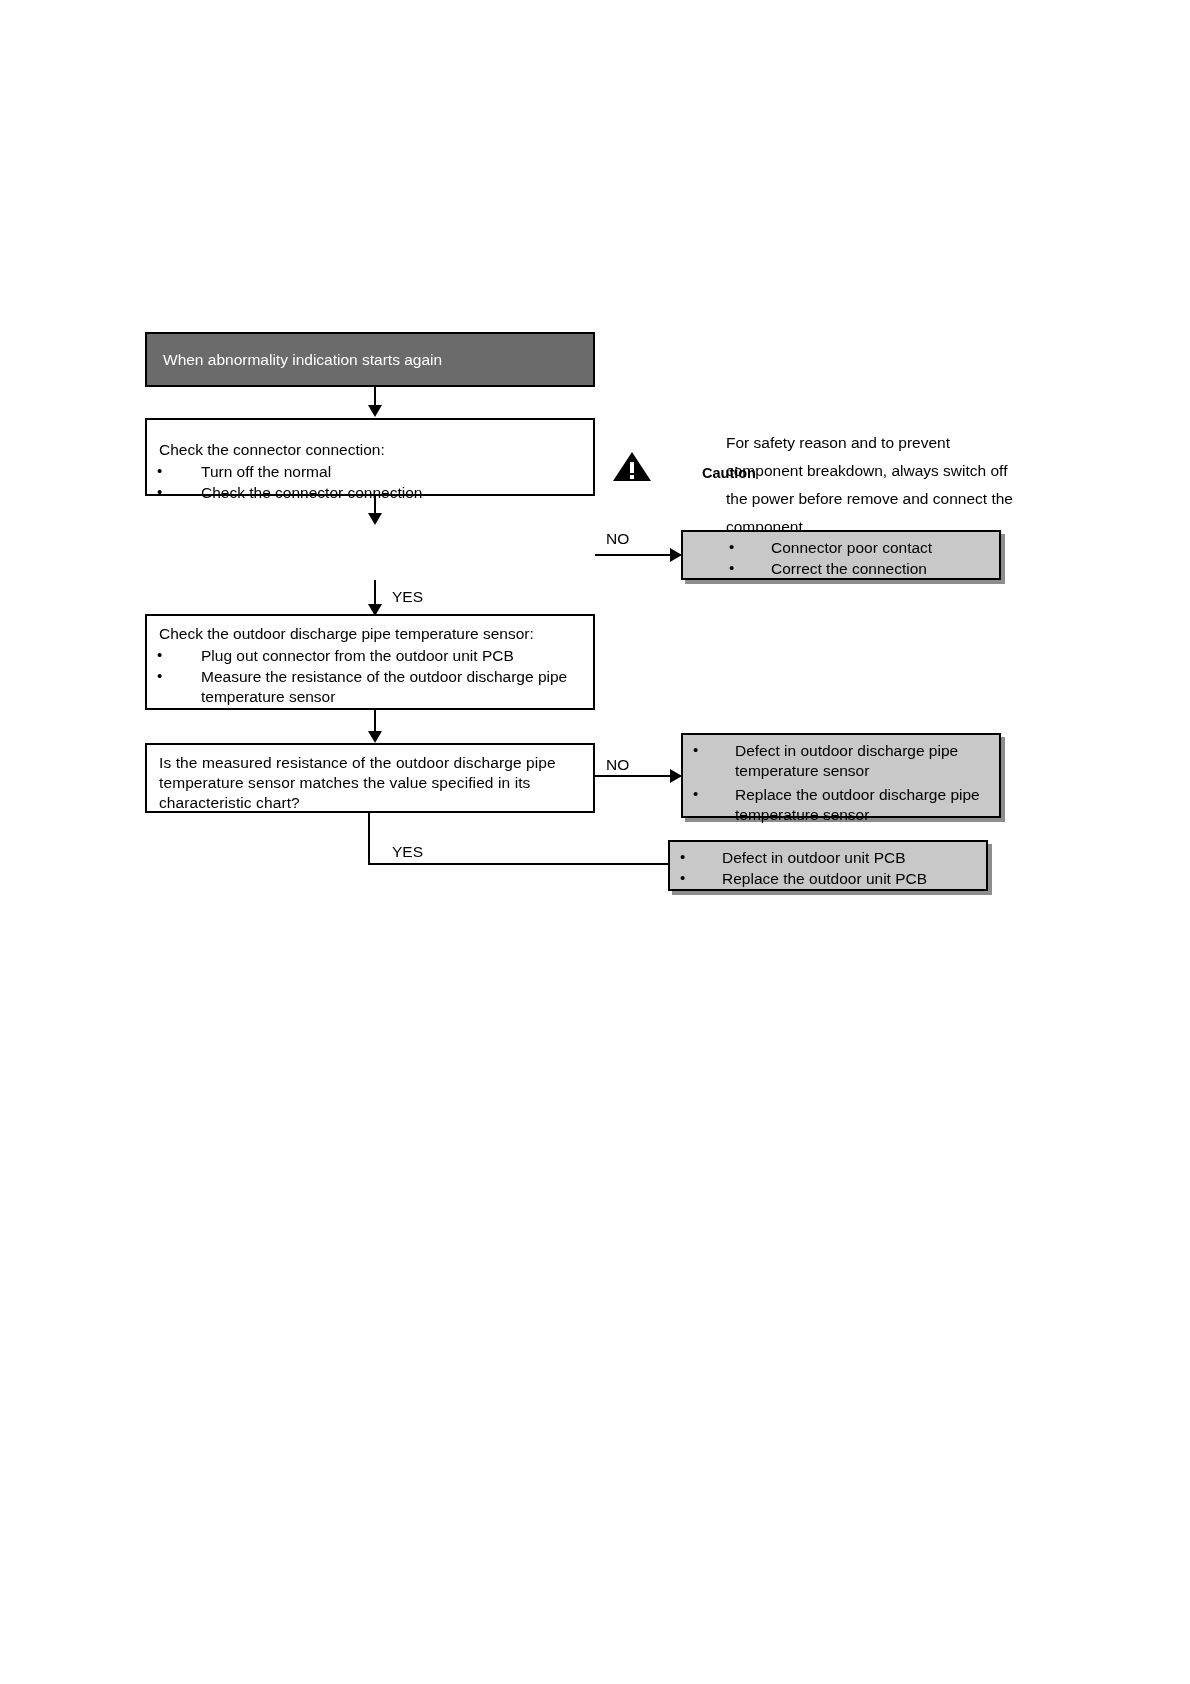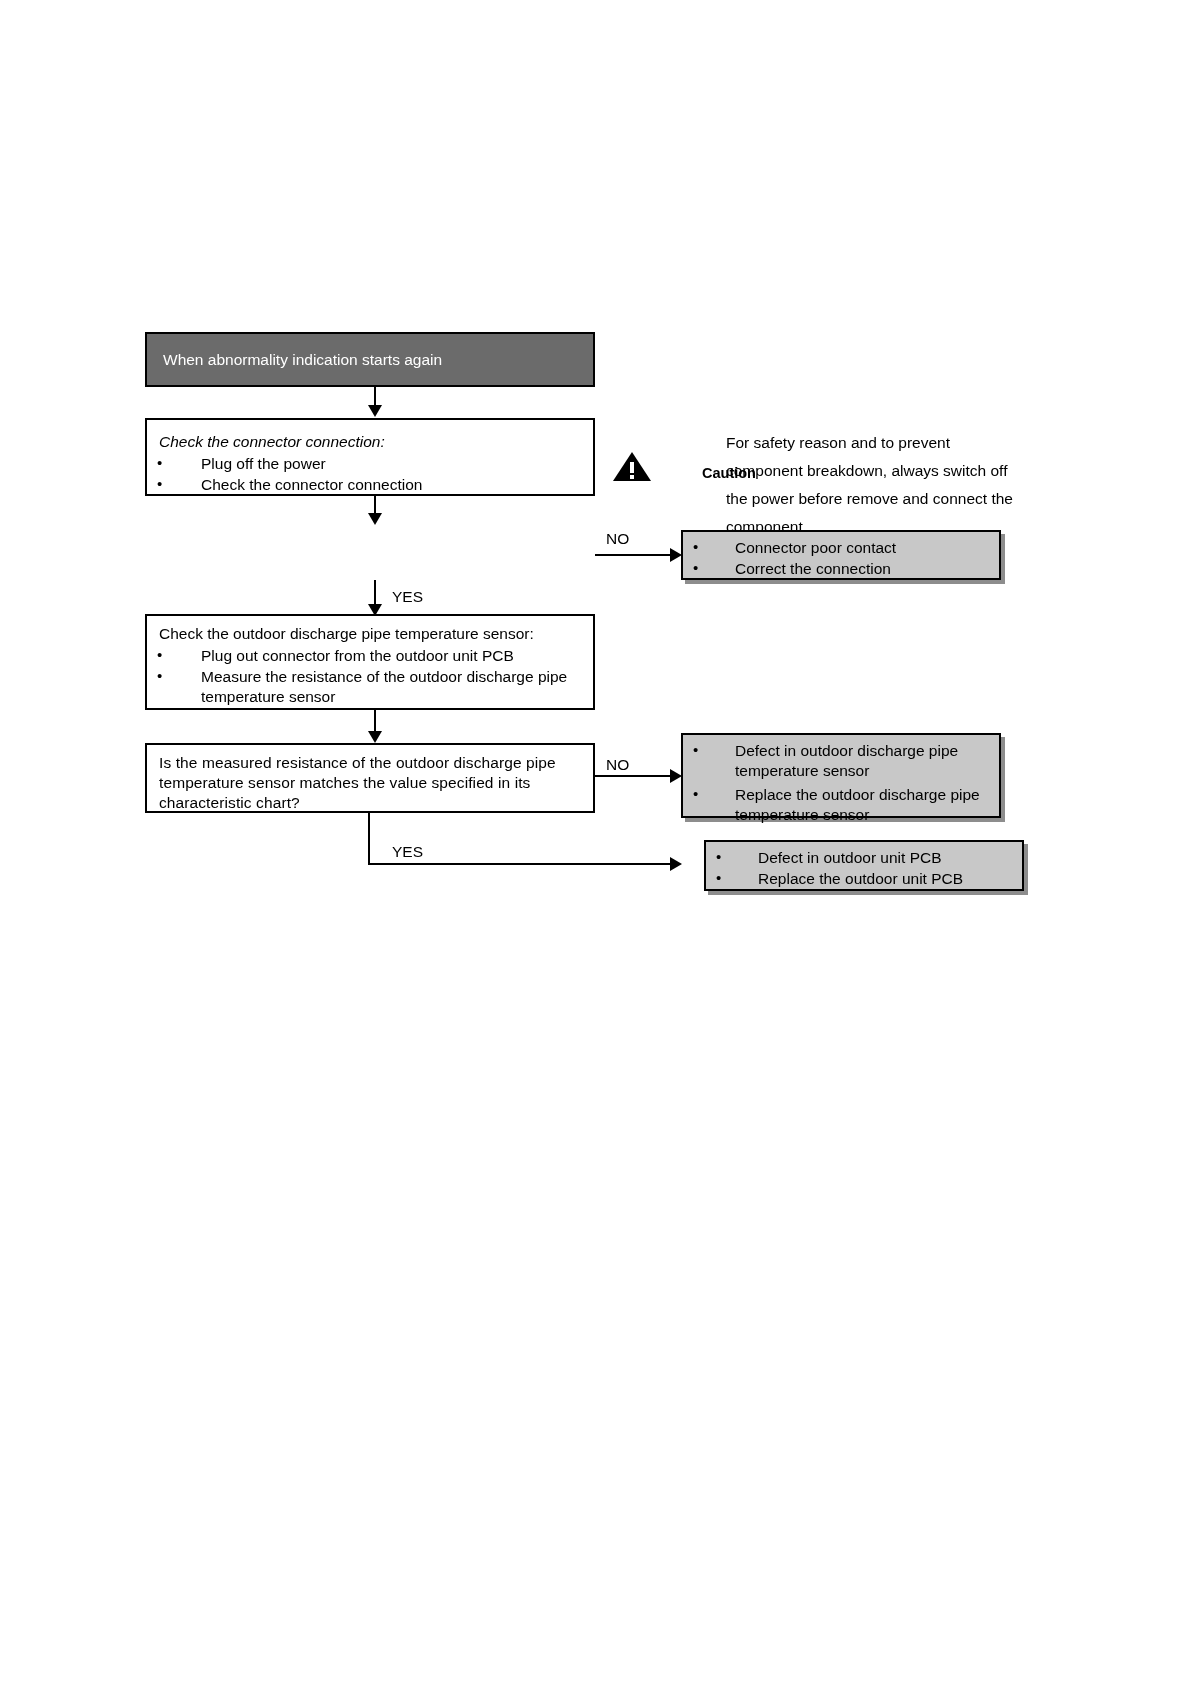--- a/index.html
+++ b/index.html
@@ -129,23 +129,23 @@
 <div id="page">
 
   <div class="node box-header" style="left:145px; top:332px; width:450px; height:55px;">
     <div class="node-title" style="padding:16px 0 0 16px;">When abnormality indication starts again</div>
   </div>
 
   <div class="vline" style="left:374px; top:387px; height:26px;"></div>
   <div class="arrow-down" style="left:368px; top:405px;"></div>
 
   <div class="node box-white" style="left:145px; top:418px; width:450px; height:78px;">
-    <div class="node-title" style="padding:12px 0 0 12px;font-style:italic;">Check the connector connection:</div>
+    <div class="node-title" style="padding:20px 0 0 12px;">Check the connector connection:</div>
     <ul class="bullets">
-      <li>Plug off the power</li>
+      <li>Turn off the normal</li>
       <li>Check the connector connection</li>
     </ul>
   </div>
 
   <div class="caution-icon" style="left:612px; top:450px;">
     <svg width="40" height="32" viewBox="0 0 40 32" aria-hidden="true">
       <polygon points="20,2 39,31 1,31" fill="#000000"></polygon>
       <rect x="18" y="12" width="4" height="11" fill="#ffffff"></rect>
       <rect x="18" y="25" width="4" height="4" fill="#ffffff"></rect>
     </svg>
@@ -155,21 +155,21 @@
 
   <div class="vline" style="left:374px; top:496px; height:24px;"></div>
   <div class="arrow-down" style="left:368px; top:513px;"></div>
 
 
   <div class="hline" style="left:595px; top:554px; width:82px;"></div>
   <div class="arrow-right" style="left:670px; top:548px;"></div>
   <div class="edge-label" style="left:606px; top:530px;">NO</div>
 
   <div class="node box-gray" style="left:681px; top:530px; width:320px; height:50px;">
-    <ul class="bullets tight" style="margin-top:6px;">
+    <ul class="bullets tight" style="margin-top:6px;margin-left:36px;">
       <li>Connector poor contact</li>
       <li>Correct the connection</li>
     </ul>
   </div>
 
   <div class="vline" style="left:374px; top:580px; height:32px;"></div>
   <div class="arrow-down" style="left:368px; top:604px;"></div>
   <div class="edge-label" style="left:392px; top:588px;">YES</div>
 
   <div class="node box-white" style="left:145px; top:614px; width:450px; height:96px;">
@@ -196,20 +196,20 @@
       <li>Defect in outdoor discharge pipe temperature sensor</li>
       <li style="margin-top:4px;">Replace the outdoor discharge pipe temperature sensor</li>
     </ul>
   </div>
 
   <div class="vline" style="left:368px; top:813px; height:52px;"></div>
   <div class="hline" style="left:368px; top:863px; width:309px;"></div>
   <div class="arrow-right" style="left:670px; top:857px;"></div>
   <div class="edge-label" style="left:392px; top:843px;">YES</div>
 
-  <div class="node box-gray" style="left:704px; top:840px; width:320px; height:51px;">
+  <div class="node box-gray" style="left:668px; top:840px; width:320px; height:51px;">
     <ul class="bullets tight" style="margin-top:6px;">
       <li>Defect in outdoor unit PCB</li>
       <li>Replace the outdoor unit PCB</li>
     </ul>
   </div>
 
 </div>
 
 </body></html>

